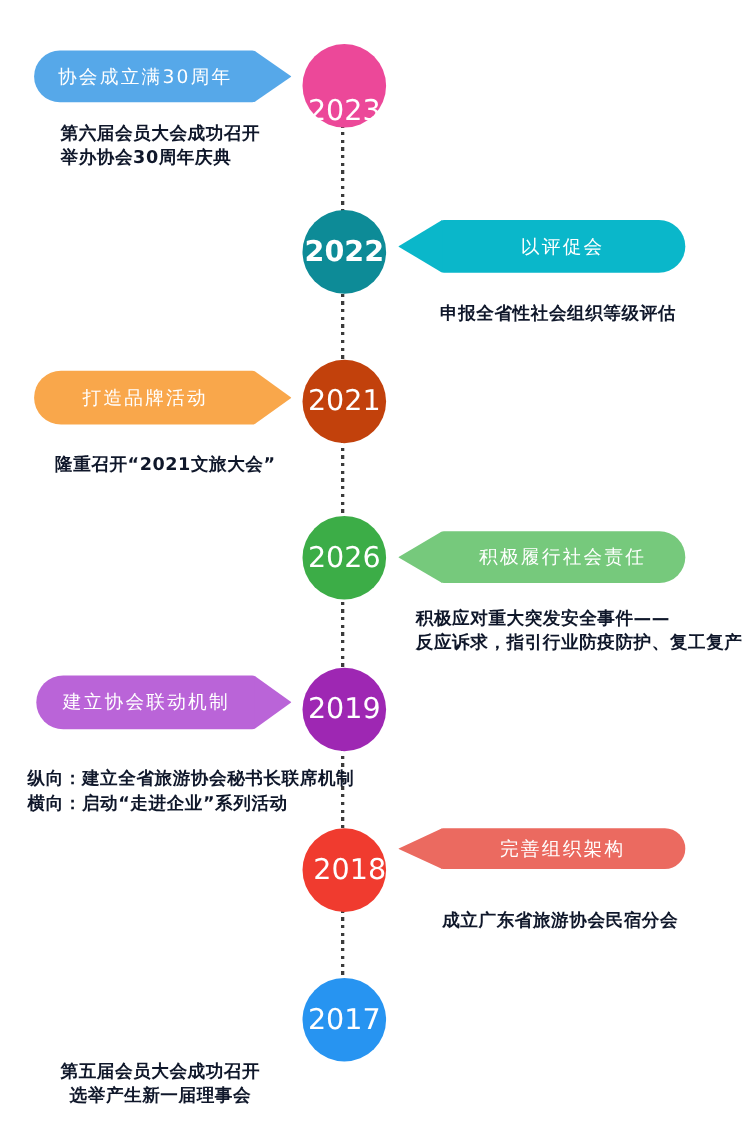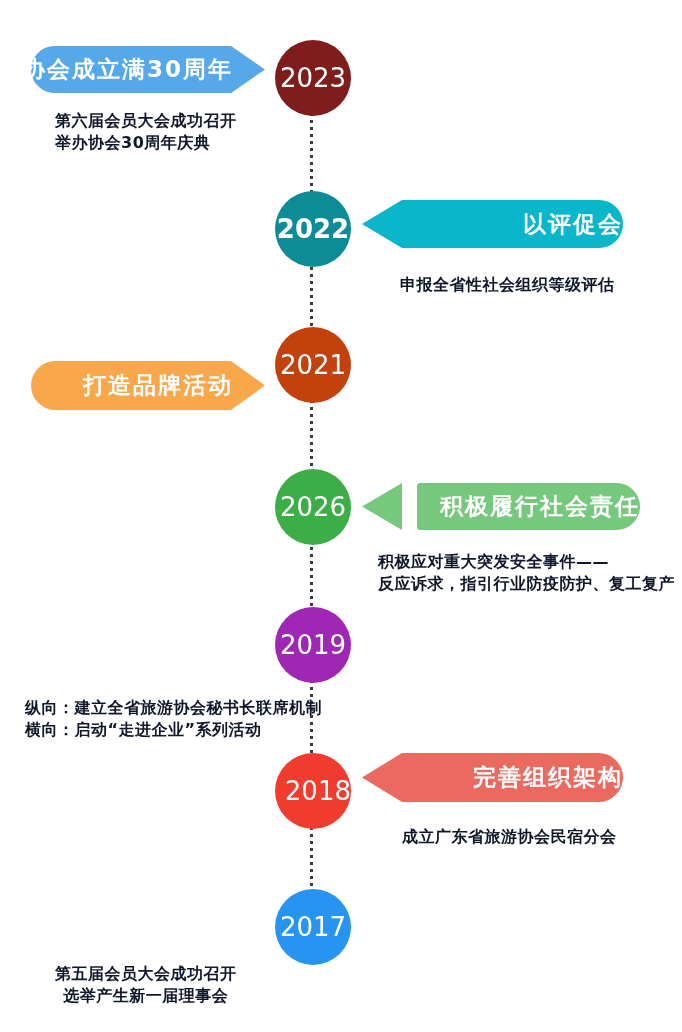--- a/index.html
+++ b/index.html
@@ -12,22 +12,22 @@
     background:repeating-linear-gradient(to bottom, #3B3B3B 0 3px, transparent 3px 7px);
     z-index:0;
   }
   .circle {
     position:absolute; left:275px; width:76px; height:76px; border-radius:50%;
     color:#ffffff; display:flex; align-items:center; justify-content:center;
     font-size:26px; font-weight:400; z-index:2; letter-spacing:0px;
   }
   .banner { position:absolute; display:flex; align-items:stretch; z-index:1; }
   .banner-body {
-    display:flex; align-items:center; justify-content:flex-end;
-    color:#ffffff; font-size:23px; font-weight:bold; letter-spacing:2px;
+    display:flex; align-items:center; justify-content:center;
+    color:#ffffff; font-size:17px; font-weight:normal; letter-spacing:2px;
     white-space:nowrap;
   }
   .banner.left  .banner-body { border-radius:26px 4px 4px 26px; }
   .banner.right .banner-body { border-radius:4px 26px 26px 4px; }
   .arrow { flex:0 0 auto; }
   .arrow.point-right { width:34px; clip-path:polygon(0 0, 100% 50%, 0 100%); margin-left:-2px; }
   .arrow.point-left  { width:40px; clip-path:polygon(100% 0, 0 50%, 100% 100%); margin-right:-2px; }
   .desc {
     position:absolute; color:#0f172a; font-size:16px; font-weight:600;
     line-height:22px; letter-spacing:0.5px; white-space:nowrap; z-index:1;
@@ -39,21 +39,21 @@
 <div class="canvas">
 
   <div class="dotline"></div>
 
   <div class="banner left" style="left:31px; top:46px; height:47px;">
     <div class="banner-body" style="width: 202px; background: rgb(86, 168, 233);">
       <span>协会成立满30周年</span>
     </div>
     <div class="arrow point-right" style="background: rgb(86, 168, 233);"></div>
   </div>
-  <div class="circle" style="top: 40px; background: #7f1d1d;">
+  <div class="circle" style="top: 40px; background: #ec4899; align-items: flex-end;">
     <span>2023</span>
   </div>
   <div class="desc" style="left:55px; top:110px;">
     <div>第六届会员大会成功召开</div>
     <div>举办协会30周年庆典</div>
   </div>
 
   <div class="banner right" style="left:362px; top:200px; height:48px;">
     <div class="arrow point-left" style="background: rgb(10, 183, 202);"></div>
     <div class="banner-body" style="width: 223px; background: rgb(10, 183, 202);">
@@ -61,53 +61,63 @@
     </div>
   </div>
   <div class="circle" style="top: 191px; background: rgb(13, 139, 151); font-weight: bold;">
     <span>2022</span>
   </div>
   <div class="desc" style="left:400px; top:274px;">
     <div>申报全省性社会组织等级评估</div>
     <div></div>
   </div>
 
-  <div class="banner left" style="left:31px; top:337px; height:49px;margin-top:24px;">
+  <div class="banner left" style="left:31px; top:337px; height:49px;">
     <div class="banner-body" style="width: 202px; background: rgb(249, 167, 75);">
       <span>打造品牌活动</span>
     </div>
     <div class="arrow point-right" style="background: rgb(249, 167, 75);"></div>
   </div>
   <div class="circle" style="top: 327px; background: #c2410c;">
     <span>2021</span>
   </div>
+  <div class="desc" style="left:50px; top:411px;">
+    <div>隆重召开“2021文旅大会”</div>
+    <div></div>
+  </div>
 
-  <div class="banner right" style="left:362px; top:483px; height:47px;gap:17px;">
+  <div class="banner right" style="left:362px; top:483px; height:47px;">
     <div class="arrow point-left" style="background: rgb(118, 201, 124);"></div>
     <div class="banner-body" style="width: 223px; background: rgb(118, 201, 124);">
       <span>积极履行社会责任</span>
     </div>
   </div>
   <div class="circle" style="top: 469px; background: rgb(60, 173, 71);">
     <span>2026</span>
   </div>
   <div class="desc" style="left:378px; top:551px;">
     <div>积极应对重大突发安全事件——</div>
     <div>反应诉求，指引行业防疫防护、复工复产</div>
   </div>
 
+  <div class="banner left" style="left:33px; top:614px; height:49px;">
+    <div class="banner-body" style="width: 200px; background: rgb(186, 100, 216);">
+      <span>建立协会联动机制</span>
+    </div>
+    <div class="arrow point-right" style="background: rgb(186, 100, 216);"></div>
+  </div>
   <div class="circle" style="top: 607px; background: rgb(158, 39, 179);">
     <span>2019</span>
   </div>
   <div class="desc" style="left:25px; top:697px;">
     <div>纵向：建立全省旅游协会秘书长联席机制</div>
     <div>横向：启动“走进企业”系列活动</div>
   </div>
 
-  <div class="banner right" style="left:362px; top:753px; height:49px;">
+  <div class="banner right" style="left:362px; top:753px; height:37px;">
     <div class="arrow point-left" style="background: rgb(235, 106, 96);"></div>
     <div class="banner-body" style="width: 223px; background: rgb(235, 106, 96);">
       <span>完善组织架构</span>
     </div>
   </div>
   <div class="circle" style="top: 753px; background: rgb(240, 59, 47); justify-content: flex-end;">
     <span>2018</span>
   </div>
   <div class="desc" style="left:402px; top:826px;">
     <div>成立广东省旅游协会民宿分会</div>

